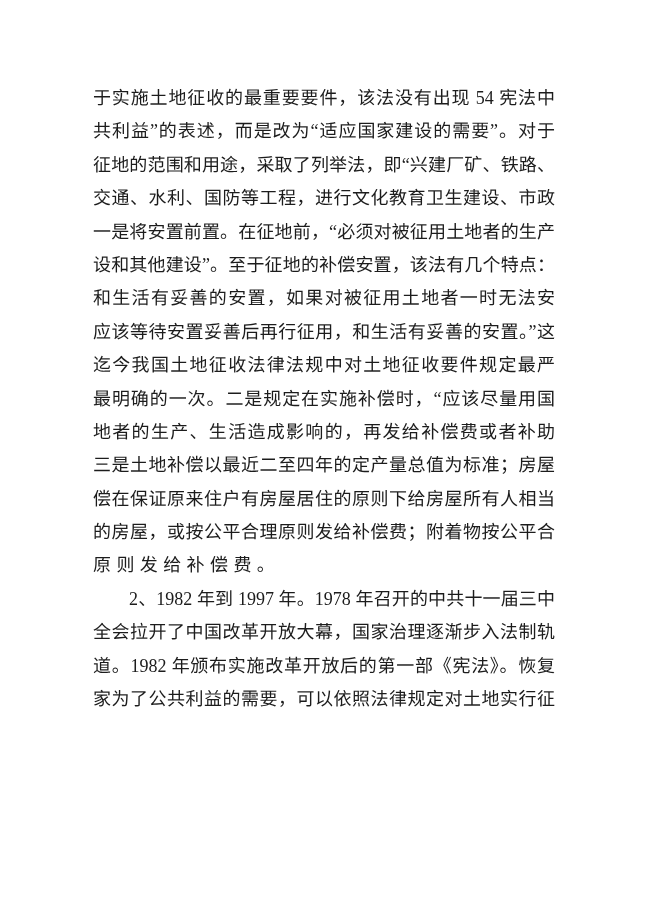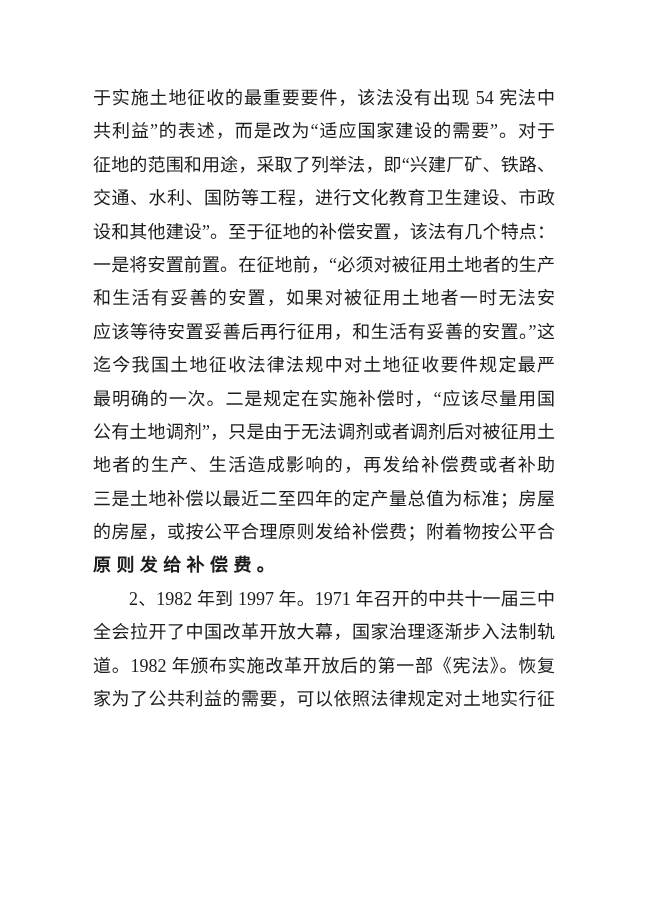--- a/index.html
+++ b/index.html
@@ -35,54 +35,53 @@
   }
   .just {
     white-space: normal;
     text-align: justify;
     text-align-last: justify;
   }
   .lastline {
     text-align: center;
     text-align-last: left;
     letter-spacing: 5.4px;
-    font-weight: bold;
   }
   .indent {
     text-indent: 2em;
   }
   .bold {
     font-weight: 400;
   }
 </style>
 </head>
 <body>
 
 <div class="page">
   <div class="content">
 
     <div class="para">
       <div class="line just">于实施土地征收的最重要要件，该法没有出现 54 宪法中“公</div>
       <div class="line just">共利益”的表述，而是改为“适应国家建设的需要”。对于</div>
       <div class="line just">征地的范围和用途，采取了列举法，即“兴建厂矿、铁路、</div>
       <div class="line just">交通、水利、国防等工程，进行文化教育卫生建设、市政建</div>
+      <div class="line just">一是将安置前置。在征地前，“必须对被征用土地者的生产</div>
       <div class="line just">设和其他建设”。至于征地的补偿安置，该法有几个特点：</div>
-      <div class="line just">一是将安置前置。在征地前，“必须对被征用土地者的生产</div>
       <div class="line just">和生活有妥善的安置，如果对被征用土地者一时无法安置，</div>
       <div class="line just">应该等待安置妥善后再行征用，和生活有妥善的安置。”这是</div>
       <div class="line just">迄今我国土地征收法律法规中对土地征收要件规定最严格、</div>
       <div class="line just">最明确的一次。二是规定在实施补偿时，“应该尽量用国有、</div>
-      <div class="line just">公有土地调剂”，只是由于无法调剂或者调剂后对被征用土</div>
       <div class="line just">地者的生产、生活造成影响的，再发给补偿费或者补助费。</div>
       <div class="line just">三是土地补偿以最近二至四年的定产量总值为标准；房屋补</div>
+      <div class="line just">偿在保证原来住户有房屋居住的原则下给房屋所有人相当</div>
       <div class="line just">的房屋，或按公平合理原则发给补偿费；附着物按公平合理</div>
       <div class="line lastline">原则发给补偿费。</div>
     </div>
 
     <div class="para">
-      <div class="line just indent"><span class="bold">2、1982 年到 1997 年。</span><span>1971 年召开的中共十一届三中</span></div>
+      <div class="line just indent"><span class="bold">2、1982 年到 1997 年。</span><span>1978 年召开的中共十一届三中</span></div>
       <div class="line just">全会拉开了中国改革开放大幕，国家治理逐渐步入法制轨</div>
       <div class="line just">道。1982 年颁布实施改革开放后的第一部《宪法》。恢复了</div>
       <div class="line just">家为了公共利益的需要，可以依照法律规定对土地实行征</div>
     </div>
 
   </div>
 </div>
 
 </body></html>

